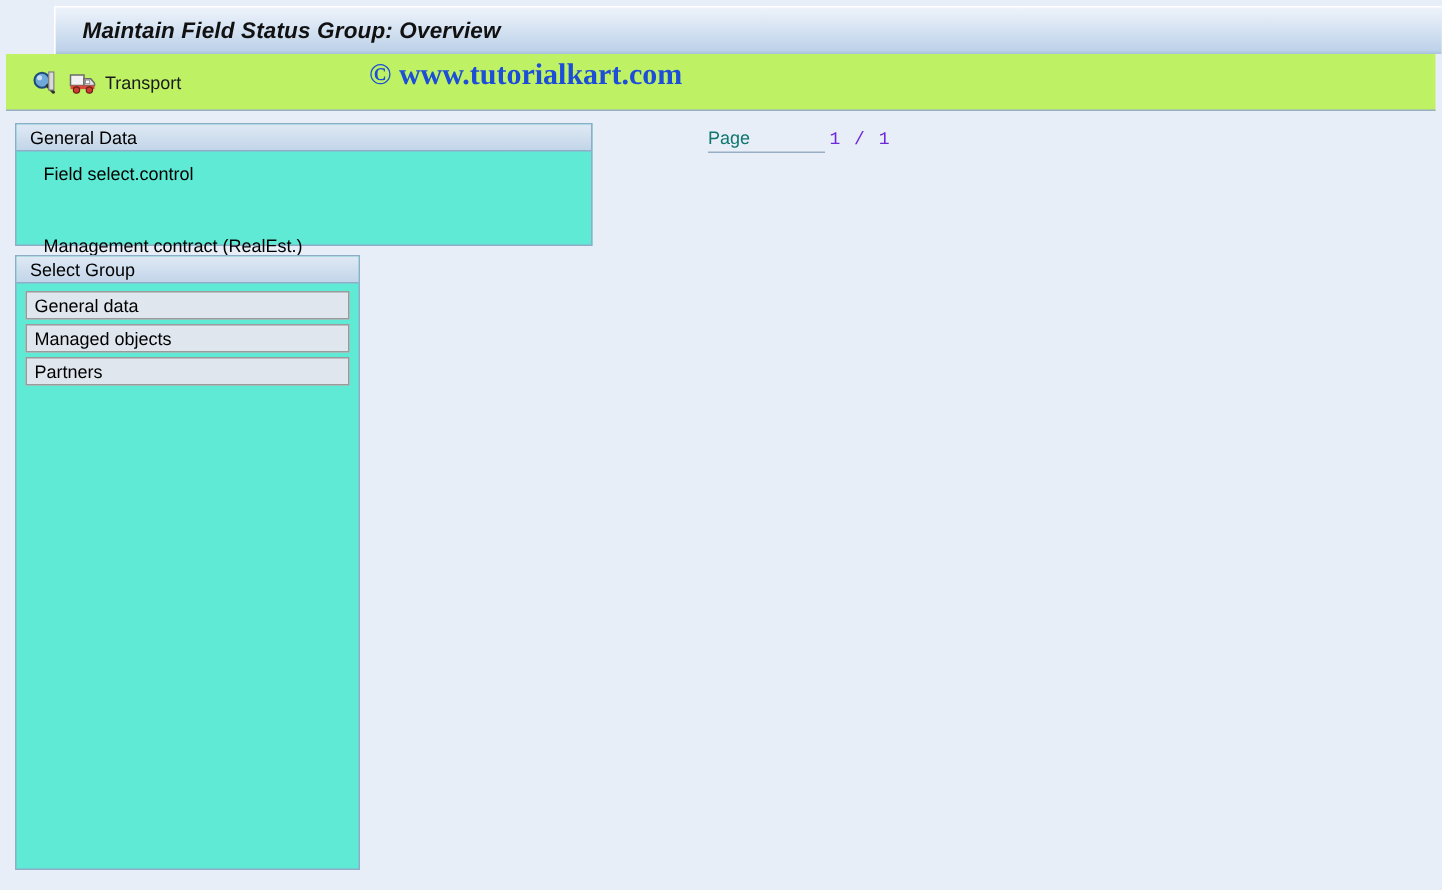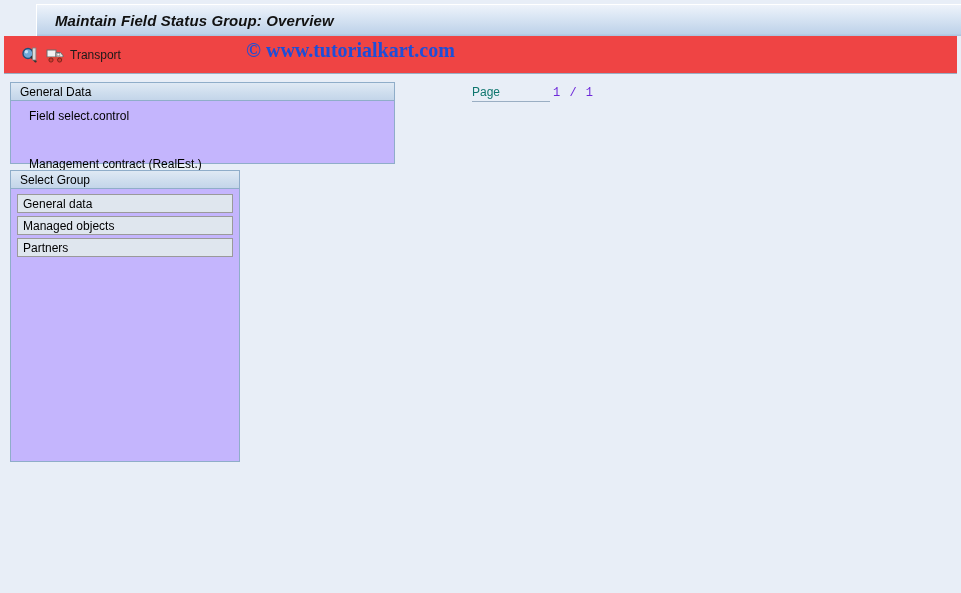--- a/index.html
+++ b/index.html
@@ -43,21 +43,21 @@
     letter-spacing: 0.1px;
   }
 
   
   #toolbar {
     position: absolute;
     left: 4px;
     top: 36px;
     width: 953px;
     height: 38px;
-    background: #ef4444;
+    background: #bef264;
     border-bottom: 1px solid #9aaec3;
     box-sizing: border-box;
     text-align: center;
   }
   .tb-btn {
     position: absolute;
     top: 5px;
     height: 28px;
     display: flex;
     align-items: center;
@@ -87,21 +87,21 @@
     font-weight: bold;
     color: #1d4ed8;
     white-space: nowrap;
     letter-spacing: 0px;
     text-align: center;
   }
 
   
   .groupbox {
     position: absolute;
-    background: #c4b5fd;
+    background: #5eead4;
     border: 1px solid #8fadc9;
     box-sizing: border-box;
   }
   .groupbox-header {
     position: absolute;
     left: 0;
     top: 0;
     right: 0;
     height: 18px;
     background: linear-gradient(to bottom, #dfe9f4 0%, #cfdeee 55%, #c3d5e9 100%);
@@ -173,21 +173,21 @@
     color: #6d28d9;
     white-space: nowrap;
     letter-spacing: 1px;
   }
 
   
   #sg-box {
     left: 10px;
     top: 170px;
     width: 230px;
-    height: 292px;
+    height: 410px;
   }
   #sg-list {
     position: absolute;
     left: 6px;
     top: 23px;
     right: 6px;
   }
   .sg-item {
     height: 19px;
     margin-bottom: 3px;

